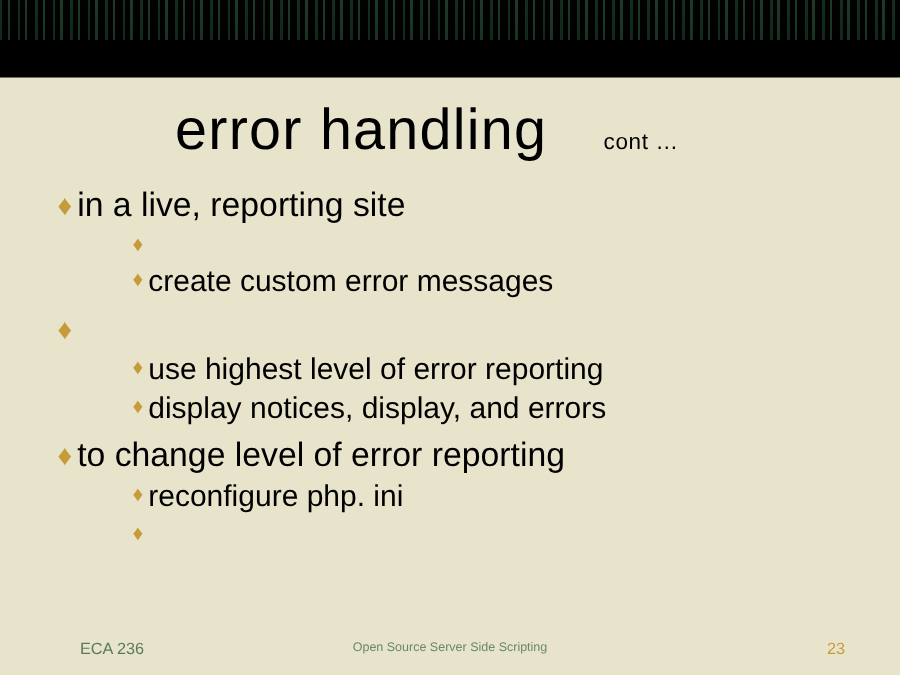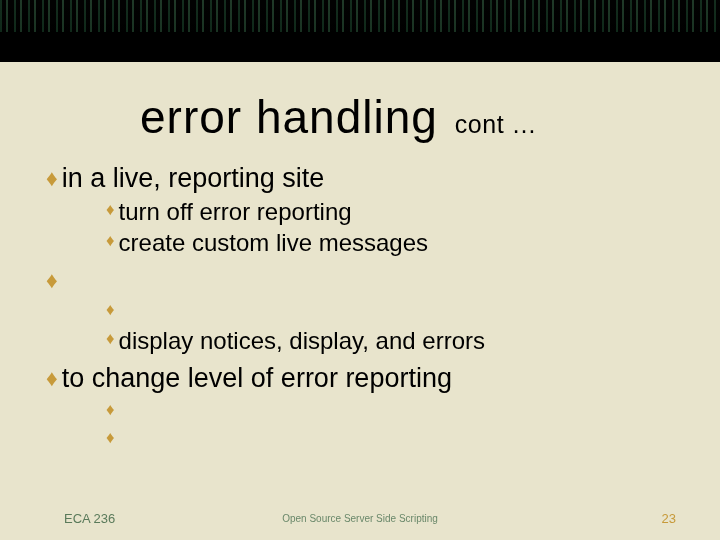--- a/index.html
+++ b/index.html
@@ -29,34 +29,34 @@
     opacity: 0.85;
   }
   .darkstrip {
     width: 100%;
     height: 30px;
     background: #000;
   }
   .title-row {
     display: flex;
     align-items: baseline;
-    gap: 17px;
-    padding: 28px 0 6px 140px;
+    gap: 45px;
+    padding: 14px 0 6px 140px;
   }
   .title-main {
     font-family: Impact, "Arial Black", sans-serif;
     font-stretch: condensed;
     font-weight: 400;
     font-size: 46px;
     letter-spacing: 1px;
     color: #000;
   }
   .title-cont {
     font-family: Impact, "Arial Black", sans-serif;
-    font-size: 25px;
+    font-size: 18px;
     color: #000;
     letter-spacing: 0.5px;
     padding-bottom: 4px;
   }
   .content {
     padding: 6px 40px 0 46px;
   }
   .lvl1 {
     display: flex;
     align-items: flex-start;
@@ -114,44 +114,45 @@
 </div>
 
 <div class="content">
 
   <div class="lvl1">
     <span class="bullet">♦</span>
     <span>in a live, reporting site</span>
   </div>
   <div class="lvl2">
     <span class="bullet">♦</span>
-    <span>turn off error reporting</span>
   </div>
   <div class="lvl2">
     <span class="bullet">♦</span>
-    <span>create custom live messages</span>
+    <span>create custom error messages</span>
   </div>
 
   <div class="lvl1">
     <span class="bullet">♦</span>
   </div>
   <div class="lvl2">
     <span class="bullet">♦</span>
+    <span>use highest level of error reporting</span>
   </div>
   <div class="lvl2">
     <span class="bullet">♦</span>
     <span>display notices, display, and errors</span>
   </div>
 
   <div class="lvl1">
     <span class="bullet">♦</span>
     <span>to change level of error reporting</span>
   </div>
   <div class="lvl2">
     <span class="bullet">♦</span>
+    <span>reconfigure php. ini</span>
   </div>
   <div class="lvl2">
     <span class="bullet">♦</span>
   </div>
 
 </div>
 
 <div class="footer">
   <span class="footer-left">ECA 236</span>
   <span class="footer-center">Open Source Server Side Scripting</span>

